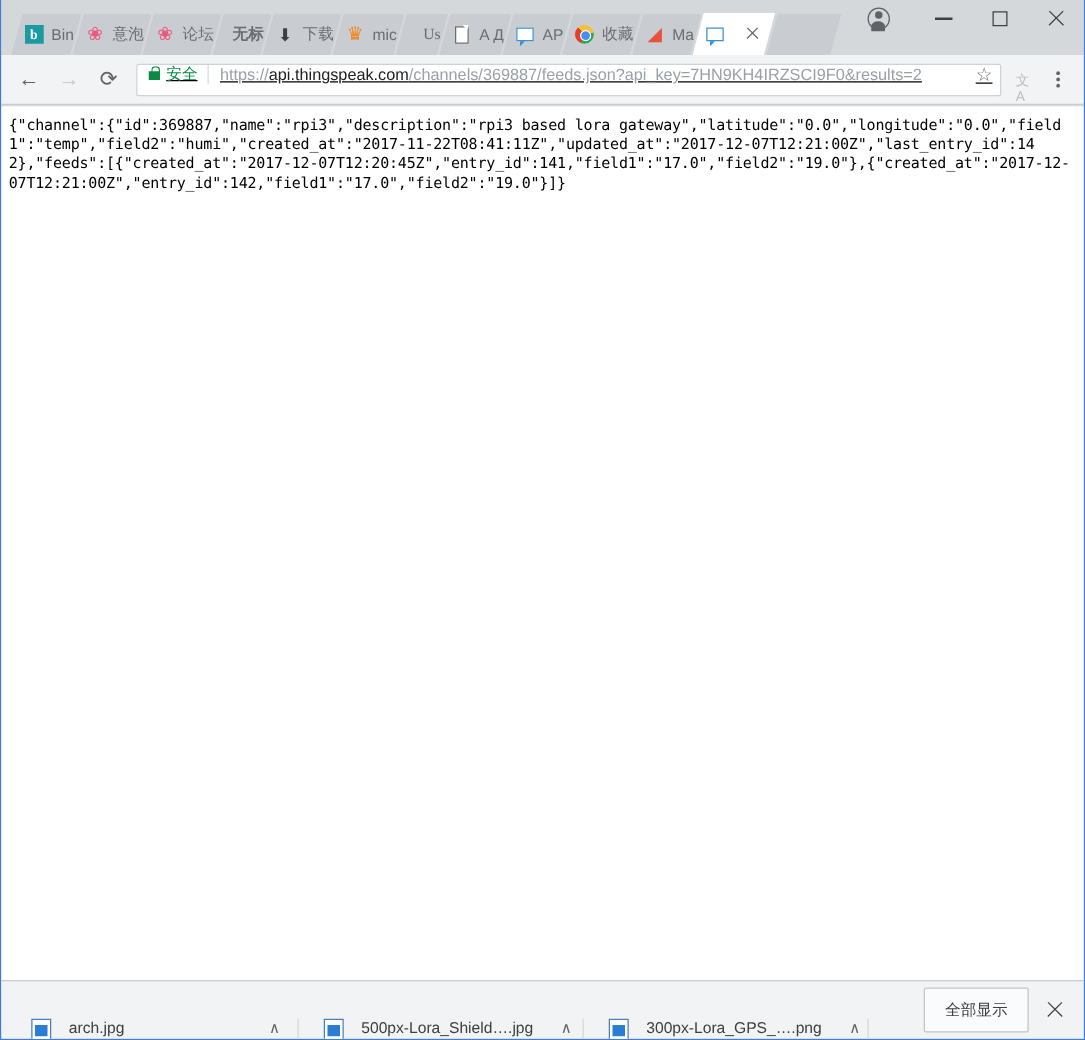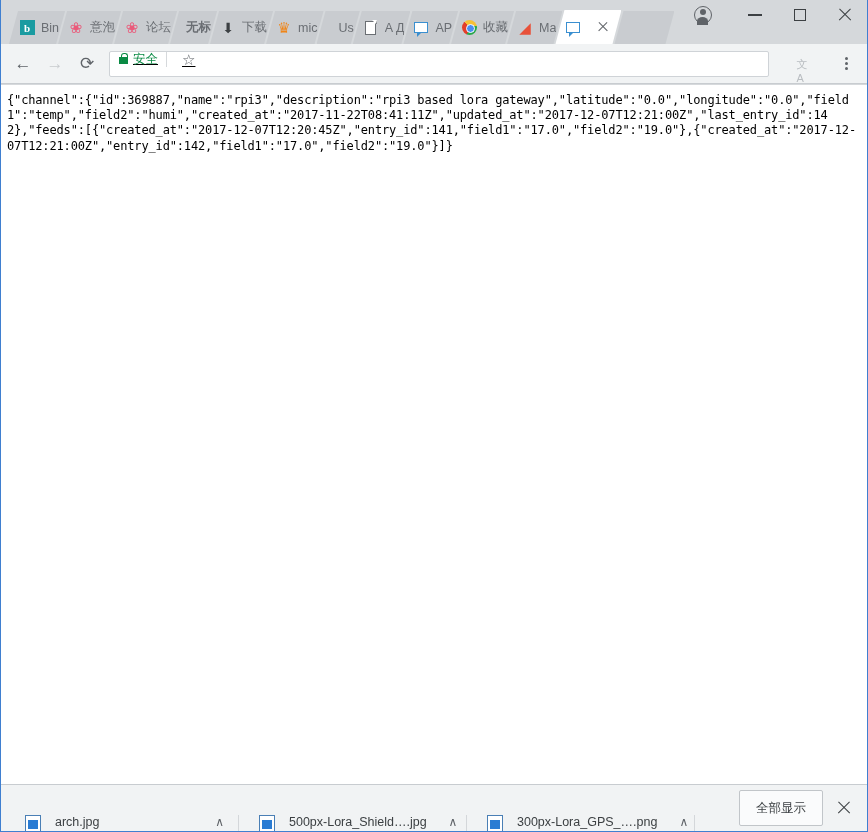--- a/index.html
+++ b/index.html
@@ -214,21 +214,21 @@
   }
   .url {
     font-size: 13px; color: #9aa0a6; white-space: nowrap;
     flex: 1; overflow: hidden;
   }
   .url .host { color: #202124; }
   .star {
     font-size: 15px; color: #5f6368; margin-left: 6px; flex: 0 0 auto;
   }
   .tbicon {
-    width: 26px; height: 26px; margin-left: 16px;
+    width: 26px; height: 26px; margin-left: 0;
     display: flex; align-items: center; justify-content: center;
     color: #9aa0a6; font-size: 13px; position: relative;
   }
   .xlate {
     width: 15px; height: 14px; position: relative;
     color: #b9bdc1; font-size: 11px;
   }
   .kebab { display: flex; flex-direction: column; gap: 2.4px; }
   .kebab i { width: 3px; height: 3px; border-radius: 50%; background: #5f6368; display: block; }
 
@@ -352,21 +352,21 @@
       <span class="tab-label">下载</span>
     </div>
 
     <div class="tab">
       <span class="tab-ico">
         <span class="ico-crab">♛</span>
       </span>
       <span class="tab-label">mic</span>
     </div>
 
-    <div class="tab" style="padding-left:22px;">
+    <div class="tab" style="padding-left:22px;font-family:Liberation Serif, serif;">
       <span class="tab-label">Us</span>
     </div>
 
     <div class="tab">
       <span class="tab-ico">
         <span class="ico-page"></span>
       </span>
       <span class="tab-label">A Д</span>
     </div>
 
@@ -417,20 +417,21 @@
 
   <div class="toolbar">
     <span class="navbtn">←</span>
     <span class="navbtn disabled">→</span>
     <span class="navbtn">⟳</span>
 
     <div class="omnibox">
       <span class="lock"></span>
       <span class="secure-label">安全</span>
       <span class="omni-sep"></span>
+      <span class="url"><span>https://</span><span class="host">api.thingspeak.com</span><span>/channels/369887/feeds.json?api_key=7HN9KH4IRZSCI9F0&amp;results=2</span></span>
       <span class="star">☆</span>
     </div>
 
     <span class="tbicon">
       <span class="xlate">文A</span>
     </span>
     <span class="tbicon">
       <span class="kebab">
           <i></i>
           <i></i>

